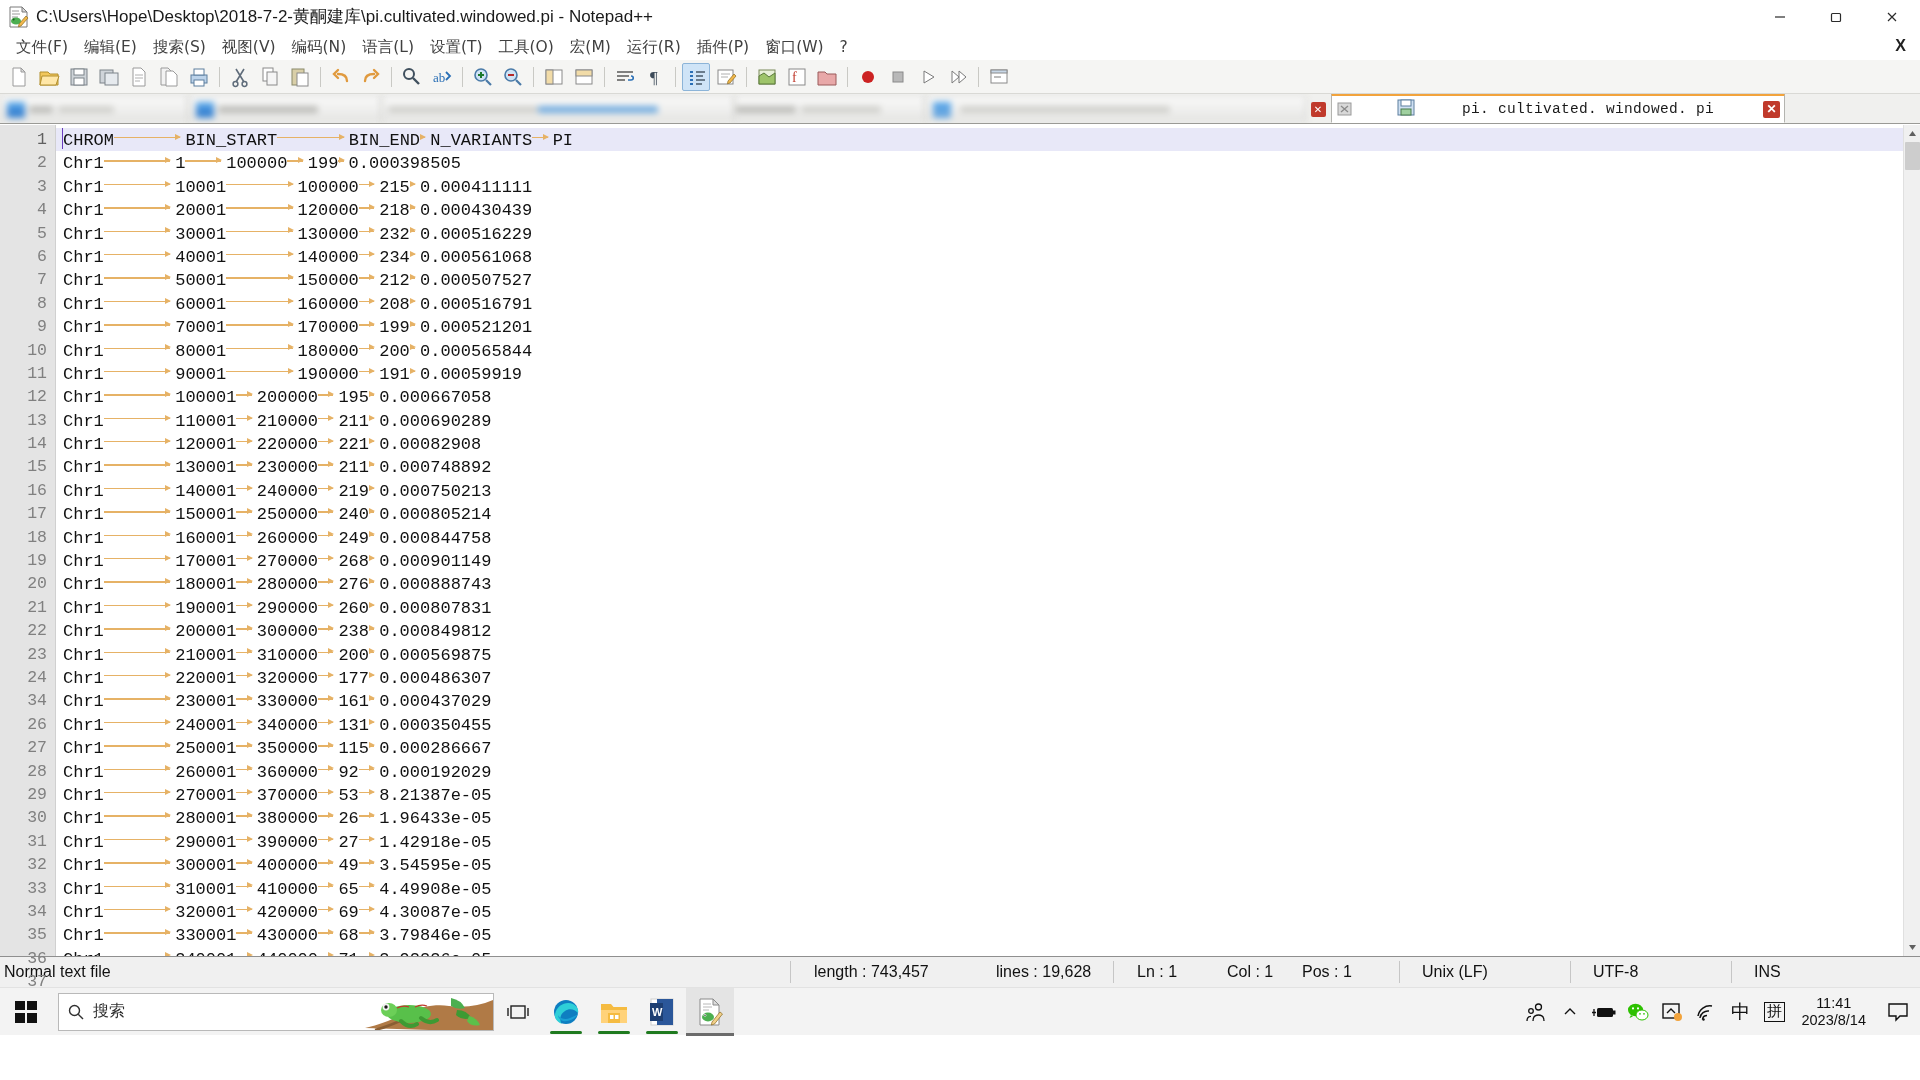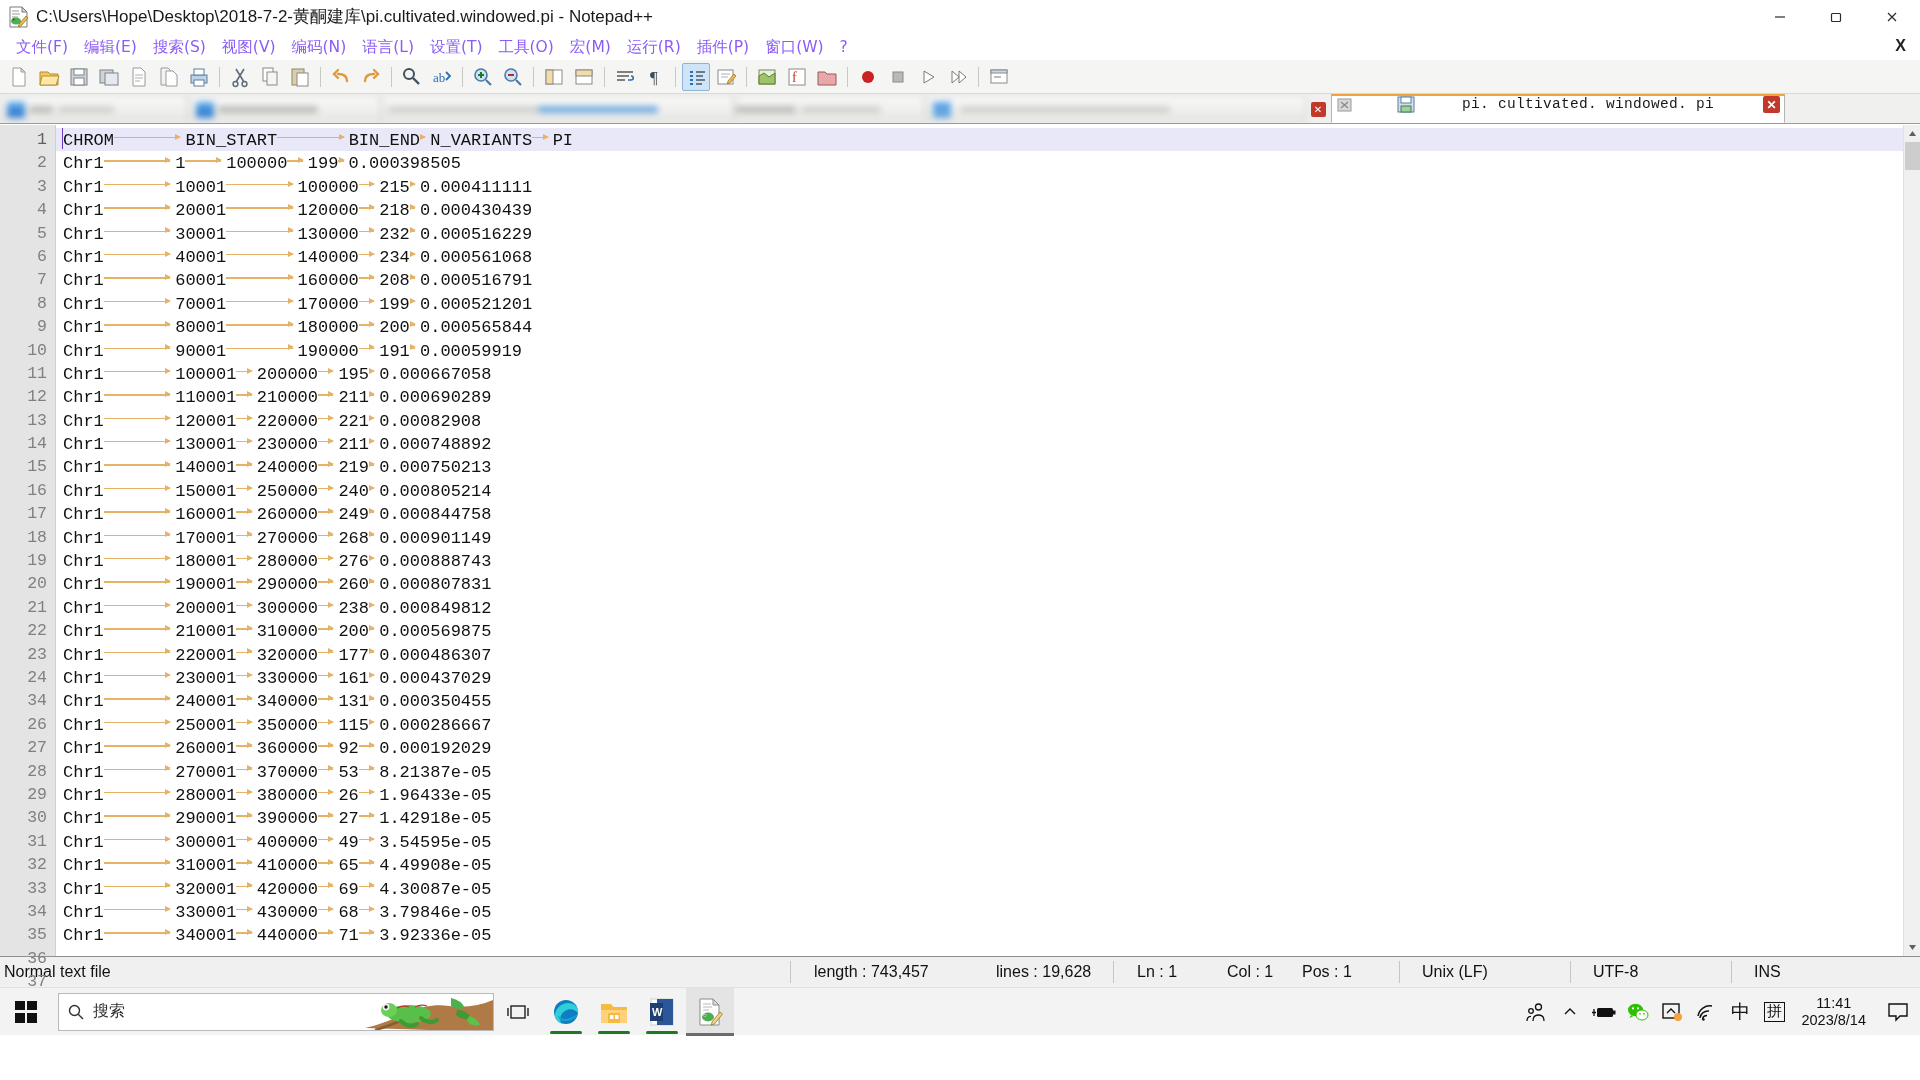--- a/index.html
+++ b/index.html
@@ -25,21 +25,21 @@
   #win-controls{ position:absolute; right:0; top:0; height:34px; display:flex; }
   .wbtn{ width:56px;height:34px;display:flex;align-items:center;justify-content:center;
          font-size:16px;color:#2b2b2b;}
 
   
   #menubar{
     height:26px; background:#ffffff; display:flex; align-items:center;
     padding-left:8px; position:relative;
   }
   .menu-item{
-    font-size:15.5px; color:#8b5cf6; padding:2px 8px; white-space:nowrap;
+    font-size:15.5px; color:#404040; padding:2px 8px; white-space:nowrap;
     font-family:"Liberation Sans",sans-serif;
   }
   #menu-x{
     position:absolute;right:14px;top:3px;font-size:16px;color:#222;font-weight:600;
   }
 
   
   #toolbar{
     height:34px; background:#f5f5f3; display:flex; align-items:center;
     padding-left:4px; border-bottom:1px solid #d9d9d5;
@@ -58,21 +58,21 @@
     background:linear-gradient(#fcfcfc,#e3e3e1);
     border:1px solid #c0c0bc; border-bottom:none; margin-right:1px;
     filter: blur(3.2px); opacity:.92;
   }
   .tab-blur .bicon{width:18px;height:16px;background:#2d7dd2;margin:0 4px 0 6px;
      border-radius:1px; box-shadow: inset 0 6px 0 #4a9fe8;}
   .tab-blur .btxt{
      height:7px;background:#b9b9b5;border-radius:2px;}
   .tab-blur .btxt2{height:7px;background:#cfcfcb;border-radius:2px;margin-left:5px;}
   #tab-active{
-    height:30px; display:flex; background:#ffffff;
+    height:30px; display:flex; align-items:center; background:#ffffff;
     border:1px solid #b4b4b0; border-bottom:1px solid #fff;
     border-top:3px solid #f2a33c; padding:0 4px 0 2px; margin-left:2px;gap:43px;
   }
   #tab-active .x-left{
     width:20px;height:18px;display:flex;align-items:center;justify-content:center;
     color:#8d8d8d;font-size:13px;
   }
   #tab-active .tlabel{
     font-family:"Liberation Mono", monospace; font-size:14.5px; color:#1a1a1a;
     margin:0 6px 0 4px; letter-spacing:.3px;
@@ -519,20 +519,21 @@
       <div class="ln">36</div>
       <div class="ln">37</div>
     </div>
   <div id="code">
       <div class="crow header"><span>CHROM</span><span class="tabarrow" style="width: 71.4px;"><i></i></span><span>BIN_START</span><span class="tabarrow" style="width: 71.4px;"><i></i></span><span>BIN_END</span><span class="tabarrow" style="width: 10.2px;"><i></i></span><span>N_VARIANTS</span><span class="tabarrow" style="width: 20.4px;"><i></i></span><span>PI</span></div>
       <div class="crow"><span>Chr1</span><span class="tabarrow" style="width: 71.4px;"><i></i></span><span>1</span><span class="tabarrow" style="width: 40.8px;"><i></i></span><span>100000</span><span class="tabarrow" style="width: 20.4px;"><i></i></span><span>199</span><span class="tabarrow" style="width: 10.2px;"><i></i></span><span>0.000398505</span></div>
       <div class="crow"><span>Chr1</span><span class="tabarrow" style="width: 71.4px;"><i></i></span><span>10001</span><span class="tabarrow" style="width: 71.4px;"><i></i></span><span>100000</span><span class="tabarrow" style="width: 20.4px;"><i></i></span><span>215</span><span class="tabarrow" style="width: 10.2px;"><i></i></span><span>0.000411111</span></div>
       <div class="crow"><span>Chr1</span><span class="tabarrow" style="width: 71.4px;"><i></i></span><span>20001</span><span class="tabarrow" style="width: 71.4px;"><i></i></span><span>120000</span><span class="tabarrow" style="width: 20.4px;"><i></i></span><span>218</span><span class="tabarrow" style="width: 10.2px;"><i></i></span><span>0.000430439</span></div>
       <div class="crow"><span>Chr1</span><span class="tabarrow" style="width: 71.4px;"><i></i></span><span>30001</span><span class="tabarrow" style="width: 71.4px;"><i></i></span><span>130000</span><span class="tabarrow" style="width: 20.4px;"><i></i></span><span>232</span><span class="tabarrow" style="width: 10.2px;"><i></i></span><span>0.000516229</span></div>
       <div class="crow"><span>Chr1</span><span class="tabarrow" style="width: 71.4px;"><i></i></span><span>40001</span><span class="tabarrow" style="width: 71.4px;"><i></i></span><span>140000</span><span class="tabarrow" style="width: 20.4px;"><i></i></span><span>234</span><span class="tabarrow" style="width: 10.2px;"><i></i></span><span>0.000561068</span></div>
+      <div class="crow"><span>Chr1</span><span class="tabarrow" style="width: 71.4px;"><i></i></span><span>50001</span><span class="tabarrow" style="width: 71.4px;"><i></i></span><span>150000</span><span class="tabarrow" style="width: 20.4px;"><i></i></span><span>212</span><span class="tabarrow" style="width: 10.2px;"><i></i></span><span>0.000507527</span></div>
       <div class="crow"><span>Chr1</span><span class="tabarrow" style="width: 71.4px;"><i></i></span><span>60001</span><span class="tabarrow" style="width: 71.4px;"><i></i></span><span>160000</span><span class="tabarrow" style="width: 20.4px;"><i></i></span><span>208</span><span class="tabarrow" style="width: 10.2px;"><i></i></span><span>0.000516791</span></div>
       <div class="crow"><span>Chr1</span><span class="tabarrow" style="width: 71.4px;"><i></i></span><span>70001</span><span class="tabarrow" style="width: 71.4px;"><i></i></span><span>170000</span><span class="tabarrow" style="width: 20.4px;"><i></i></span><span>199</span><span class="tabarrow" style="width: 10.2px;"><i></i></span><span>0.000521201</span></div>
       <div class="crow"><span>Chr1</span><span class="tabarrow" style="width: 71.4px;"><i></i></span><span>80001</span><span class="tabarrow" style="width: 71.4px;"><i></i></span><span>180000</span><span class="tabarrow" style="width: 20.4px;"><i></i></span><span>200</span><span class="tabarrow" style="width: 10.2px;"><i></i></span><span>0.000565844</span></div>
       <div class="crow"><span>Chr1</span><span class="tabarrow" style="width: 71.4px;"><i></i></span><span>90001</span><span class="tabarrow" style="width: 71.4px;"><i></i></span><span>190000</span><span class="tabarrow" style="width: 20.4px;"><i></i></span><span>191</span><span class="tabarrow" style="width: 10.2px;"><i></i></span><span>0.00059919</span></div>
       <div class="crow"><span>Chr1</span><span class="tabarrow" style="width: 71.4px;"><i></i></span><span>100001</span><span class="tabarrow" style="width: 20.4px;"><i></i></span><span>200000</span><span class="tabarrow" style="width: 20.4px;"><i></i></span><span>195</span><span class="tabarrow" style="width: 10.2px;"><i></i></span><span>0.000667058</span></div>
       <div class="crow"><span>Chr1</span><span class="tabarrow" style="width: 71.4px;"><i></i></span><span>110001</span><span class="tabarrow" style="width: 20.4px;"><i></i></span><span>210000</span><span class="tabarrow" style="width: 20.4px;"><i></i></span><span>211</span><span class="tabarrow" style="width: 10.2px;"><i></i></span><span>0.000690289</span></div>
       <div class="crow"><span>Chr1</span><span class="tabarrow" style="width: 71.4px;"><i></i></span><span>120001</span><span class="tabarrow" style="width: 20.4px;"><i></i></span><span>220000</span><span class="tabarrow" style="width: 20.4px;"><i></i></span><span>221</span><span class="tabarrow" style="width: 10.2px;"><i></i></span><span>0.00082908</span></div>
       <div class="crow"><span>Chr1</span><span class="tabarrow" style="width: 71.4px;"><i></i></span><span>130001</span><span class="tabarrow" style="width: 20.4px;"><i></i></span><span>230000</span><span class="tabarrow" style="width: 20.4px;"><i></i></span><span>211</span><span class="tabarrow" style="width: 10.2px;"><i></i></span><span>0.000748892</span></div>
       <div class="crow"><span>Chr1</span><span class="tabarrow" style="width: 71.4px;"><i></i></span><span>140001</span><span class="tabarrow" style="width: 20.4px;"><i></i></span><span>240000</span><span class="tabarrow" style="width: 20.4px;"><i></i></span><span>219</span><span class="tabarrow" style="width: 10.2px;"><i></i></span><span>0.000750213</span></div>
       <div class="crow"><span>Chr1</span><span class="tabarrow" style="width: 71.4px;"><i></i></span><span>150001</span><span class="tabarrow" style="width: 20.4px;"><i></i></span><span>250000</span><span class="tabarrow" style="width: 20.4px;"><i></i></span><span>240</span><span class="tabarrow" style="width: 10.2px;"><i></i></span><span>0.000805214</span></div>

